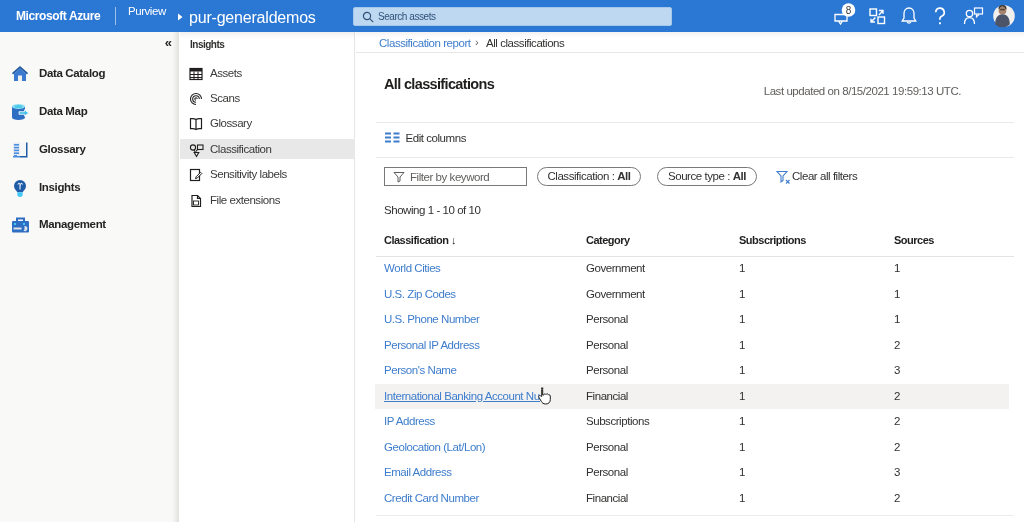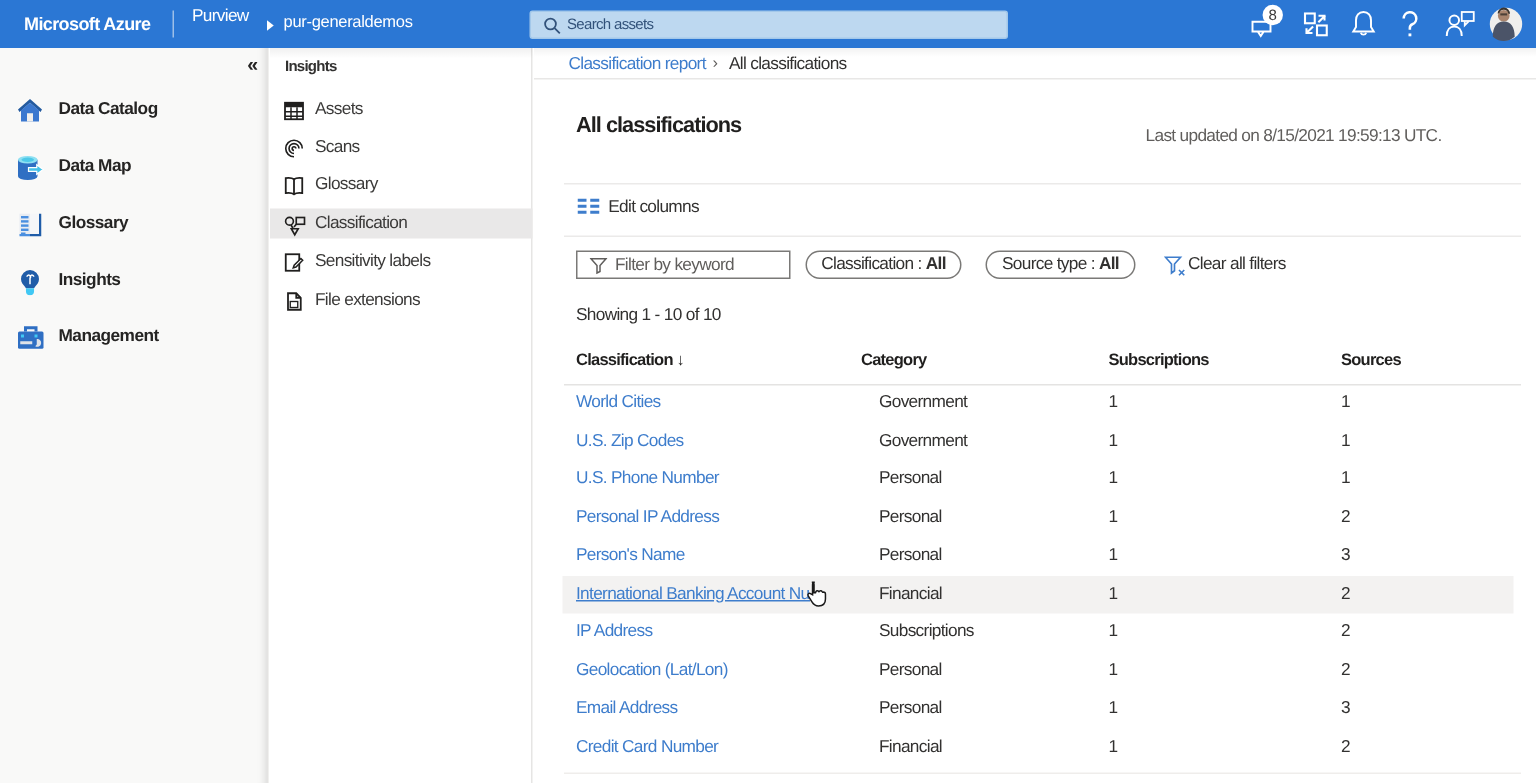--- a/index.html
+++ b/index.html
@@ -7,21 +7,21 @@
     font-family:"Liberation Sans", sans-serif; }
   body { white-space:nowrap; }
 
   
   #topbar { position:absolute; left:0; top:0; width:1024px; height:32px;
     background:#2b77d4; color:#fff; }
   #mslogo { position:absolute; left:16px; top:9px; font-size:12px; font-weight:bold; letter-spacing:-0.4px; }
   #tbsep { position:absolute; left:115px; top:7px; width:1px; height:18px; background:#9dbfe8; }
   #purview { position:absolute; left:128px; top:5px; font-size:11.5px; letter-spacing:-0.45px; }
   #tbchev { position:absolute; left:177px; top:12.5px; }
-  #tenant { position:absolute; left:189px; top:9px; font-size:11px; letter-spacing:-0.2px; }
+  #tenant { position:absolute; left:189px; top:9px; font-size:16px; letter-spacing:-0.2px; }
   #searchbox { position:absolute; left:353px; top:7px; width:319px; height:19px;
     background:#bdd8f0; border:1px solid #a3c8ea; border-radius:2px; }
   #searchbox .sicon { position:absolute; left:8px; top:3px; }
   #searchbox .stext { position:absolute; left:24px; top:3px; font-size:10px; letter-spacing:-0.45px; color:#32527a; }
   .tbicon { position:absolute; top:0; width:30px; height:32px; }
 
   
   #leftnav { position:absolute; left:0; top:32px; width:179px; height:490px;
     background:#f9f9f8; border-right:1px solid #e4e3e2;
     box-shadow: inset -7px 0 6px -6px rgba(0,0,0,.14); }
@@ -294,21 +294,21 @@
           <path d="M10 10 l3.5 3.5 M13.5 10 l-3.5 3.5" stroke="#3e7dcc" stroke-width="1.1"></path>
         </svg>
       <span class="lbl">Clear all filters</span>
     </div>
   </div>
 
   <div id="showing">Showing 1 - 10 of 10</div>
 
   <div id="tbl">
     <span class="th" style="left:28px">Classification <span style="font-weight:normal">↓</span></span>
-    <span class="th" style="left:218px">Category</span>
+    <span class="th" style="left:230px">Category</span>
     <span class="th" style="left:383px">Subscriptions</span>
     <span class="th" style="left:538px">Sources</span>
     <div id="thead-border"></div>
 
     <div class="row" style="top:28px">
         <span class="cell c-class link">World Cities</span>
         <span class="cell c-cat">Government</span>
         <span class="cell c-sub">1</span>
         <span class="cell c-src">1</span>
       </div>

